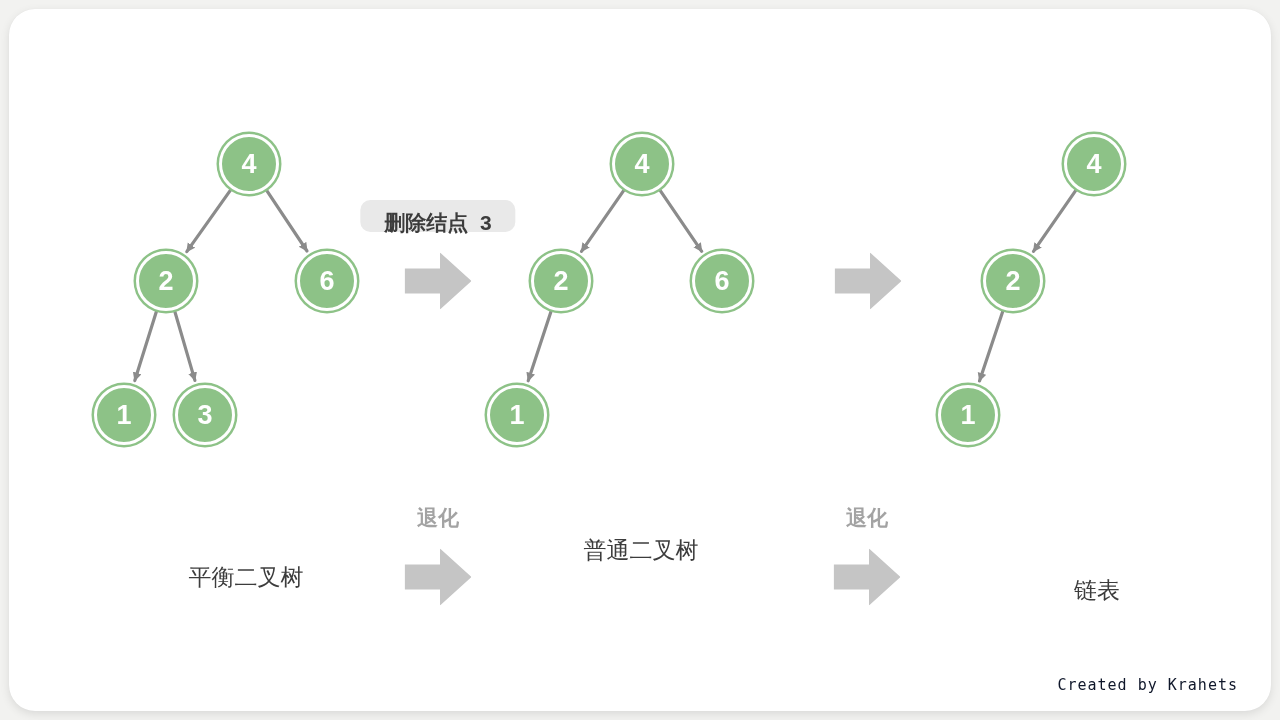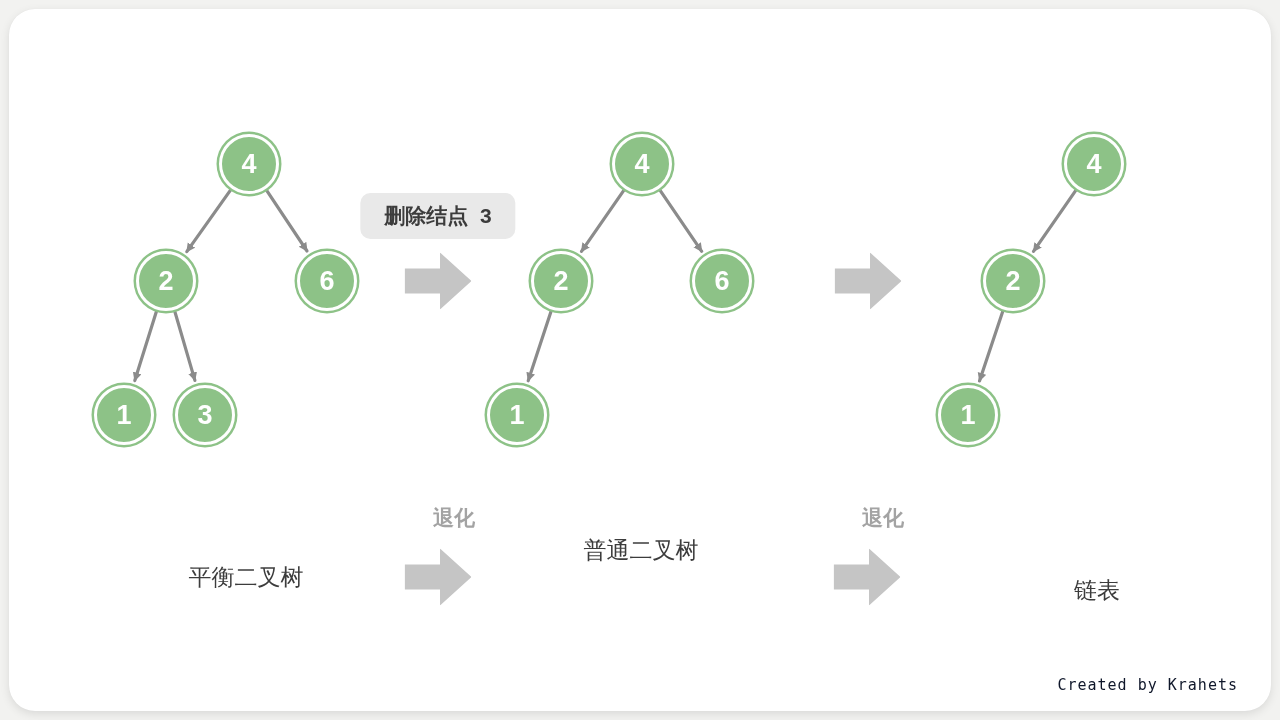--- a/index.html
+++ b/index.html
@@ -42,21 +42,21 @@
     font-size: 27px;
     font-weight: bold;
   }
   .badge {
     position: absolute;
     transform: translate(-50%, -50%);
     background: #e9e9e9;
     color: #3c3c3c;
     font-size: 21px;
     font-weight: bold;
-    height: 46px;
+    height: 32px;
     line-height: 46px;
     padding: 0 24px;
     border-radius: 10px;
     white-space: pre;
   }
   .badge-1 { left: 438px; top: 216px; }
   .badge-2 { left: 867px; top: 216px; }
   .block-arrow {
     position: absolute;
     width: 67px; height: 57px;
@@ -67,21 +67,20 @@
   .mid-arrow-1 { left: 438px; top: 281px; }
   .mid-arrow-2 { left: 868px; top: 281px; }
   .bottom-arrow-1 { left: 438px; top: 577px; }
   .bottom-arrow-2 { left: 867px; top: 577px; }
   .degrade-label {
     position: absolute;
     transform: translate(-50%, -50%);
     color: #a3a3a3;
     font-size: 21px;
     font-weight: bold;
-    margin-left: 16px;
   }
   .degrade-1 { left: 438px; top: 518px; }
   .degrade-2 { left: 867px; top: 518px; }
   .stage-label {
     position: absolute;
     transform: translate(-50%, -50%);
     color: #3c3c3c;
     font-size: 23px;
     font-weight: normal;
     white-space: nowrap;

